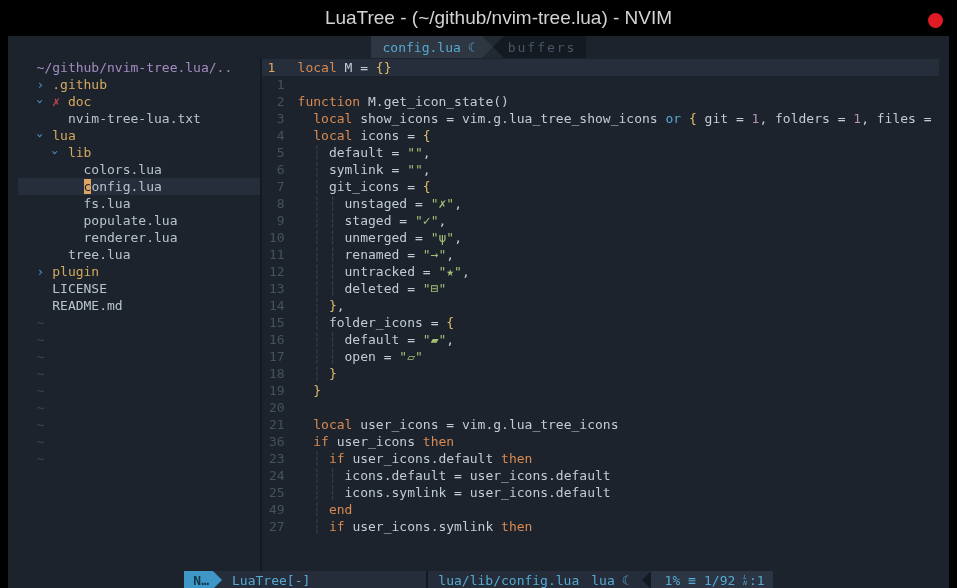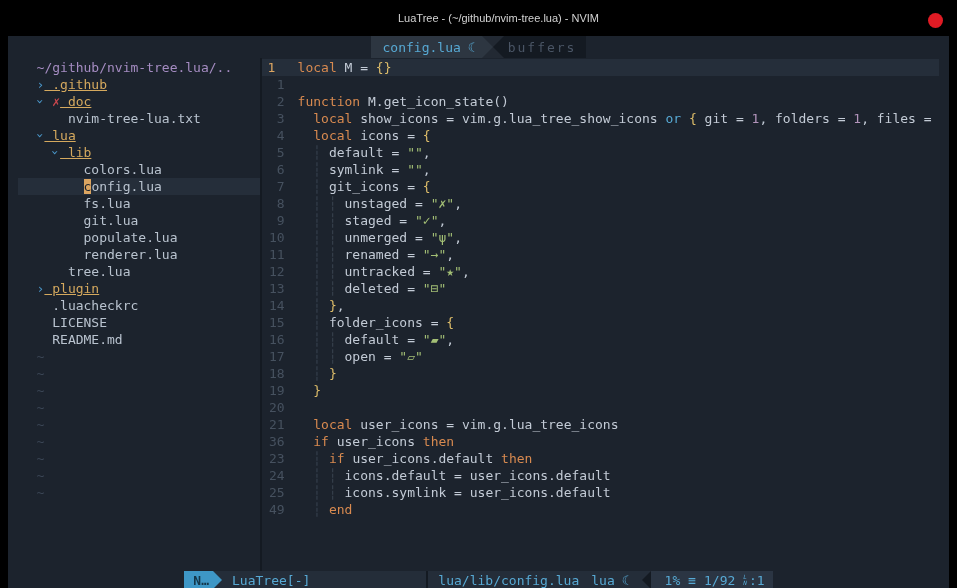--- a/index.html
+++ b/index.html
@@ -10,21 +10,21 @@
     --gutter:#46515f; --gutter-cur:#dca561; --code:#c3cbd6; --kw:#d88a50;
     --str:#a3bf75; --brace:#dfbe6a; --num:#b294bb; --guide:#39434f;
     --status-bg:#242d39; --status-seg:#2b3543; --badge:#3e97c6;
     --badge-text:#14374a; --sep:#141a22; --title-text:#d3d3d3; --close:#e01b24;
   }
   *{margin:0;padding:0;box-sizing:border-box;}
   html,body{width:957px;height:588px;overflow:hidden;}
   body{background:var(--frame);position:relative;font-family:"DejaVu Sans Mono",monospace;}
   .titlebar{position:absolute;left:0;top:0;width:957px;height:36px;background:var(--frame);
     display:flex;align-items:center;justify-content:center;
-    font-family:"Liberation Sans",sans-serif;font-size:11px;color:var(--title-text);padding-left:40px;}
+    font-family:"Liberation Sans",sans-serif;font-size:19px;color:var(--title-text);padding-left:40px;}
   .close-btn{position:absolute;right:14px;top:13px;width:15px;height:15px;border-radius:50%;
     background:var(--close);}
   .term{position:absolute;left:8px;top:36px;width:941px;height:574px;background:var(--bg);
     display:flex;flex-direction:column;font-size:13px;line-height:17px;align-items:center;}
   
   .tabline{height:22px;background:var(--tabline-bg);display:flex;align-items:stretch;flex:none;}
   .tab{background:var(--tab-bg);color:var(--blue);display:flex;align-items:center;
     padding:0 6px 0 12px;gap:7px;}
   .tab-arrow{width:0;height:0;border-top:11px solid transparent;border-bottom:11px solid transparent;
     border-left:11px solid var(--tab-bg);}
@@ -33,21 +33,21 @@
     border-right:11px solid var(--sep);}
   .buffers{background:var(--sep);color:var(--dim);display:flex;align-items:center;
     padding:0 10px 0 4px;letter-spacing:2px;}
   
   .main{flex:1;display:flex;overflow:hidden;}
   .tree{width:242px;flex:none;overflow:hidden;padding-top:1px;}
   .vsep{width:2px;flex:none;background:var(--sep);}
   .code{flex:1;overflow:hidden;padding-top:1px;}
   .tree-row{height:17px;white-space:pre;padding-left:19px;color:var(--file);}
   .tree-row.hl{background:var(--cursorline);}
-  .t-root{color:var(--root);} .t-fold{color:var(--folder);text-decoration:underline;} .t-file{color:var(--file);}
+  .t-root{color:var(--root);} .t-fold{color:var(--folder);} .t-file{color:var(--file);}
   .t-chev{color:var(--chev);} .t-red{color:var(--red);} .t-tilde{color:var(--tilde);}
   .t-chevo{color:var(--chev);display:inline-block;transform:rotate(90deg);}
   .t-cursor{background:var(--cursor);color:var(--cursor-text);}
   .code-line{height:17px;white-space:pre;display:flex;}
   .code-line.cur{background:var(--cursorline);}
   .gutter{width:36px;flex:none;text-align:right;padding-right:13px;color:var(--gutter);}
   .code-line.cur .gutter{text-align:left;padding-left:6px;color:var(--gutter-cur);}
   .ltext{flex:1;overflow:hidden;}
   .c-kw{color:var(--kw);margin-top:32px;} .c-pl{color:var(--code);} .c-br{color:var(--brace);}
   .c-st{color:var(--str);} .c-nm{color:var(--num);} .c-bl{color:var(--blue);}
@@ -98,26 +98,24 @@
     <div class="tree" id="tree">
         <div class="tree-row"><span class="t-root">~/github/nvim-tree.lua/..</span></div>
         <div class="tree-row"><span class="t-chev">›</span><span class="t-fold"> .github</span></div>
         <div class="tree-row"><span class="t-chevo">›</span><span class="t-file"> </span><span class="t-red">✗</span><span class="t-fold"> doc</span></div>
         <div class="tree-row"><span class="t-file">    nvim-tree-lua.txt</span></div>
         <div class="tree-row"><span class="t-chevo">›</span><span class="t-fold"> lua</span></div>
         <div class="tree-row"><span class="t-file">  </span><span class="t-chevo">›</span><span class="t-fold"> lib</span></div>
         <div class="tree-row"><span class="t-file">      colors.lua</span></div>
         <div class="tree-row hl"><span class="t-file">      </span><span class="t-cursor">c</span><span class="t-file">onfig.lua</span></div>
         <div class="tree-row"><span class="t-file">      fs.lua</span></div>
-        <div class="tree-row"><span class="t-file">      git.lua</span></div>
         <div class="tree-row"><span class="t-file">      populate.lua</span></div>
         <div class="tree-row"><span class="t-file">      renderer.lua</span></div>
         <div class="tree-row"><span class="t-file">    tree.lua</span></div>
         <div class="tree-row"><span class="t-chev">›</span><span class="t-fold"> plugin</span></div>
-        <div class="tree-row"><span class="t-file">  .luacheckrc</span></div>
         <div class="tree-row"><span class="t-file">  LICENSE</span></div>
         <div class="tree-row"><span class="t-file">  README.md</span></div>
         <div class="tree-row"><span class="t-tilde">~</span></div>
         <div class="tree-row"><span class="t-tilde">~</span></div>
         <div class="tree-row"><span class="t-tilde">~</span></div>
         <div class="tree-row"><span class="t-tilde">~</span></div>
         <div class="tree-row"><span class="t-tilde">~</span></div>
         <div class="tree-row"><span class="t-tilde">~</span></div>
         <div class="tree-row"><span class="t-tilde">~</span></div>
         <div class="tree-row"><span class="t-tilde">~</span></div>
@@ -145,20 +143,21 @@
         <div class="code-line"><span class="gutter">17</span><span class="ltext"><span class="c-pl">  </span><span class="c-gd">┆ </span><span class="c-gd">┆ </span><span class="c-pl">open = </span><span class="c-st">"▱"</span></span></div>
         <div class="code-line"><span class="gutter">18</span><span class="ltext"><span class="c-pl">  </span><span class="c-gd">┆ </span><span class="c-br">}</span></span></div>
         <div class="code-line"><span class="gutter">19</span><span class="ltext"><span class="c-pl">  </span><span class="c-br">}</span></span></div>
         <div class="code-line"><span class="gutter">20</span><span class="ltext"></span></div>
         <div class="code-line"><span class="gutter">21</span><span class="ltext"><span class="c-pl">  </span><span class="c-kw">local </span><span class="c-pl">user_icons = vim.g.lua_tree_icons</span></span></div>
         <div class="code-line"><span class="gutter">36</span><span class="ltext"><span class="c-pl">  </span><span class="c-kw">if </span><span class="c-pl">user_icons </span><span class="c-kw">then</span></span></div>
         <div class="code-line"><span class="gutter">23</span><span class="ltext"><span class="c-pl">  </span><span class="c-gd">┆ </span><span class="c-kw">if </span><span class="c-pl">user_icons.default </span><span class="c-kw">then</span></span></div>
         <div class="code-line"><span class="gutter">24</span><span class="ltext"><span class="c-pl">  </span><span class="c-gd">┆ </span><span class="c-gd">┆ </span><span class="c-pl">icons.default = user_icons.default</span></span></div>
         <div class="code-line"><span class="gutter">25</span><span class="ltext"><span class="c-pl">  </span><span class="c-gd">┆ </span><span class="c-gd">┆ </span><span class="c-pl">icons.symlink = user_icons.default</span></span></div>
         <div class="code-line"><span class="gutter">49</span><span class="ltext"><span class="c-pl">  </span><span class="c-gd">┆ </span><span class="c-kw">end</span></span></div>
+        <div class="code-line"><span class="gutter">27</span><span class="ltext"><span class="c-pl">  </span><span class="c-gd">┆ </span><span class="c-kw">if </span><span class="c-pl">user_icons.symlink </span><span class="c-kw">then</span></span></div>
       </div>
   </div>
 
   <div class="statusline">
     <div class="sl-left">
       <span class="mode-badge">N…</span>
       <span class="mode-arrow"></span>
       <span class="sl-tree-label">LuaTree[-]</span>
     </div>
     <div class="sl-sep"></div>

